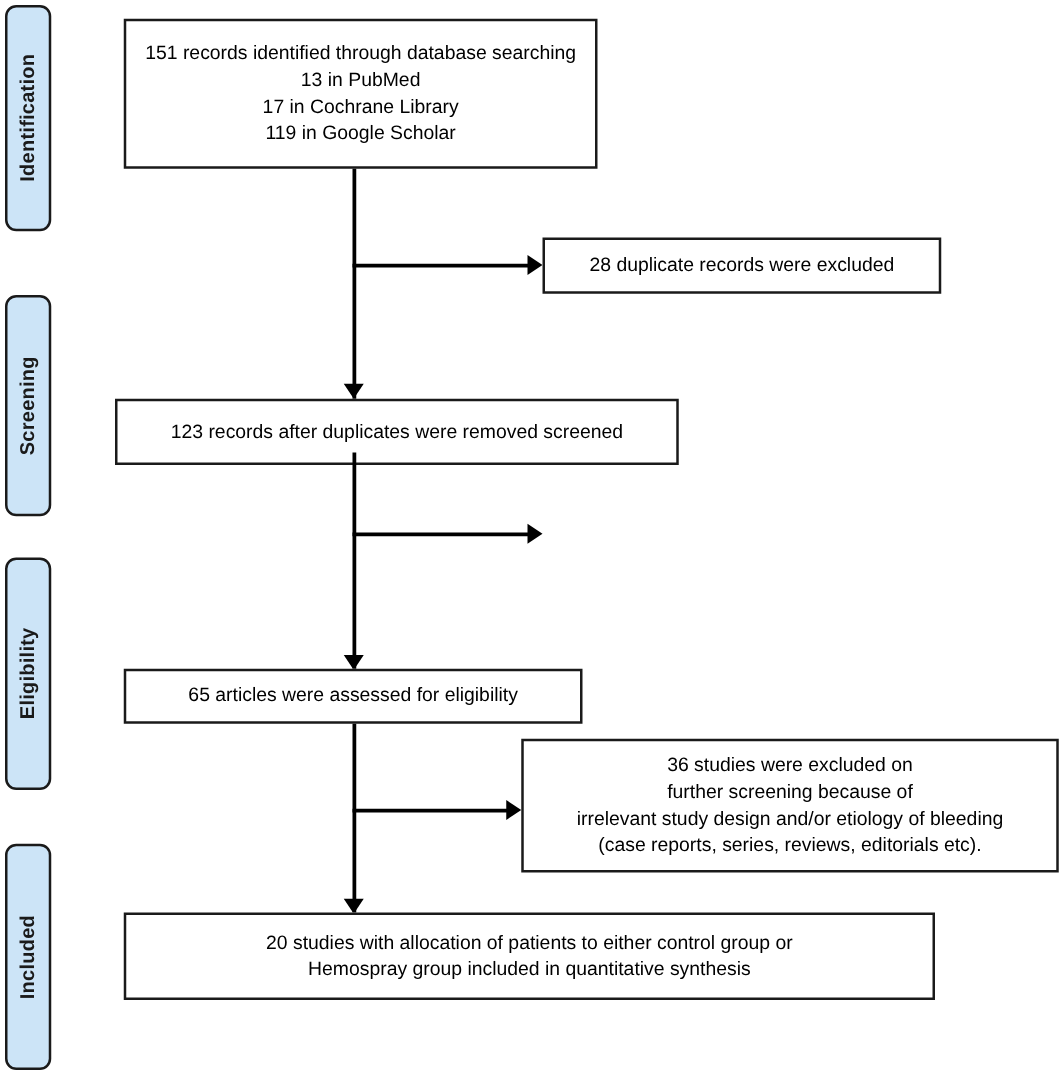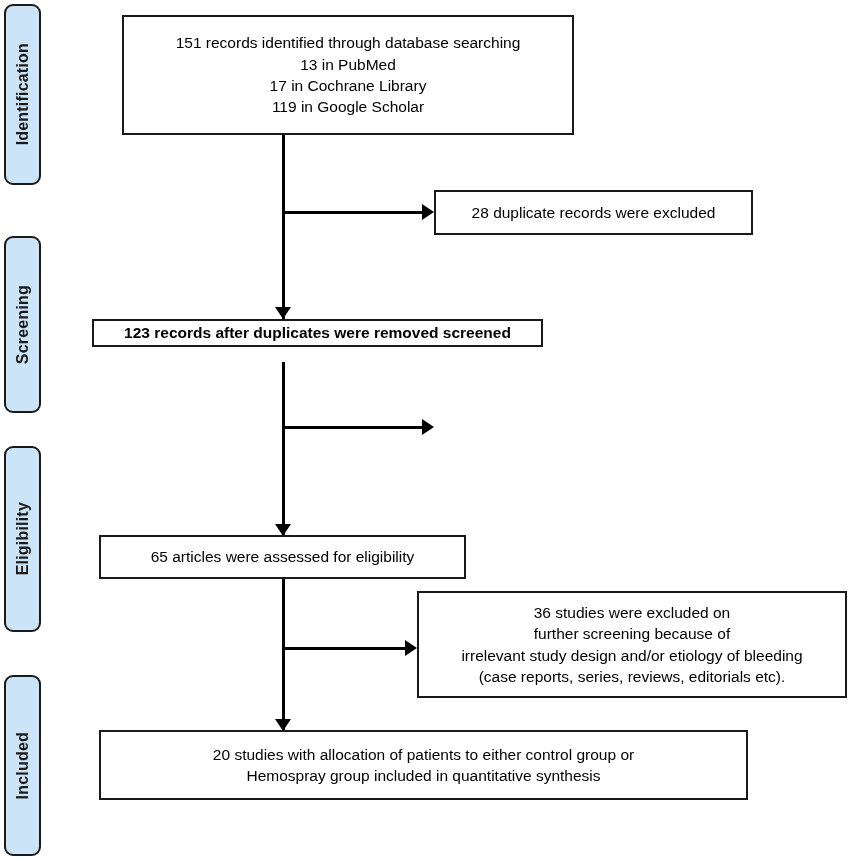--- a/index.html
+++ b/index.html
@@ -103,38 +103,38 @@
   </div>
 
   <div class="stage" style="top:446px; height:186px;">
     <span class="stage-label">Eligibility</span>
   </div>
 
   <div class="stage" style="top:675px; height:181px;">
     <span class="stage-label">Included</span>
   </div>
 
-  <div class="node" style="left:99px; top:15px; width:452px; height:120px;margin-left:23px;">
+  <div class="node" style="left:99px; top:15px; width:379px; height:120px;">
     <span class="node-text">151 records identified through database searching
 13 in PubMed
 17 in Cochrane Library
 119 in Google Scholar</span>
   </div>
 
   <div class="vline" style="left:282px; top:135px; height:186px;"></div>
   <div class="arrow-down" style="left:275px; top:307px;"></div>
 
   <div class="hline" style="left:282px; top:211px; width:142px;"></div>
   <div class="arrow-right" style="left:422px; top:204px;"></div>
 
   <div class="node" style="left:434px; top:190px; width:319px; height:45px;text-align:right;">
     <span class="node-text">28 duplicate records were excluded</span>
   </div>
 
-  <div class="node" style="left:92px; top:319px; width:451px; height:28px;font-weight:bold;">
+  <div class="node" style="left:92px; top:319px; width:451px; height:53px;">
     <span class="node-text">123 records after duplicates were removed screened</span>
   </div>
 
   <div class="vline" style="left:282px; top:362px; height:176px;"></div>
   <div class="arrow-down" style="left:275px; top:524px;"></div>
 
   <div class="hline" style="left:282px; top:426px; width:142px;"></div>
   <div class="arrow-right" style="left:422px; top:419px;"></div>
 
 

